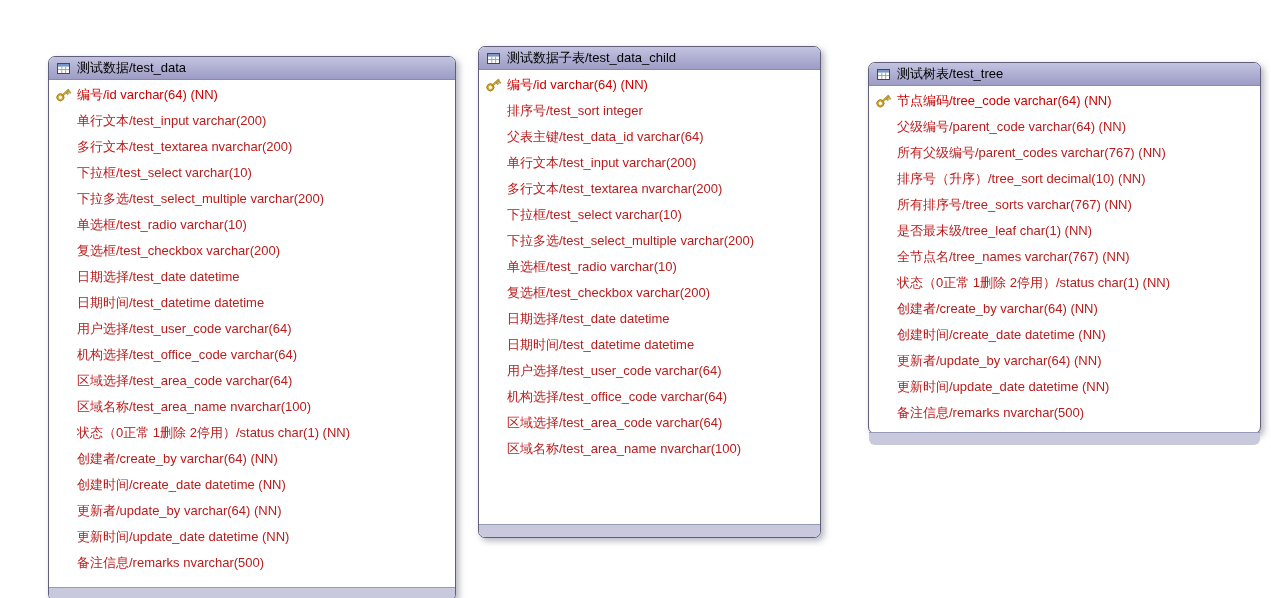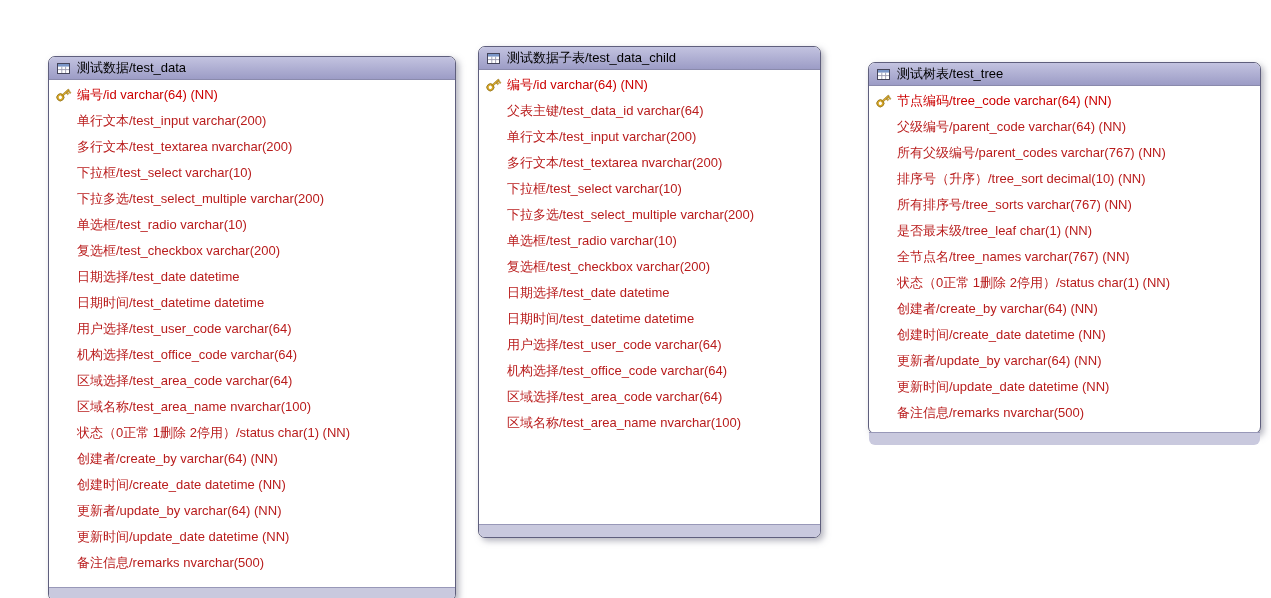--- a/index.html
+++ b/index.html
@@ -180,20 +180,24 @@
                 <rect x="6.9" y="7.65" width="8.8" height="1.7" fill="#d8a92a" stroke="#8a6a14" stroke-width="0.5"></rect>
                 <rect x="11.4" y="9.2" width="1.4" height="2.3" fill="#d8a92a" stroke="#8a6a14" stroke-width="0.5"></rect>
                 <rect x="13.9" y="9.2" width="1.4" height="2.9" fill="#d8a92a" stroke="#8a6a14" stroke-width="0.5"></rect>
               </g>
             </svg>
           </span>
           <span class="field-text">编号/id varchar(64) (NN)</span>
         </div>
         <div class="field-row">
           <span class="gutter"></span>
+          <span class="field-text">排序号/test_sort integer</span>
+        </div>
+        <div class="field-row">
+          <span class="gutter"></span>
           <span class="field-text">父表主键/test_data_id varchar(64)</span>
         </div>
         <div class="field-row">
           <span class="gutter"></span>
           <span class="field-text">单行文本/test_input varchar(200)</span>
         </div>
         <div class="field-row">
           <span class="gutter"></span>
           <span class="field-text">多行文本/test_textarea nvarchar(200)</span>
         </div>

